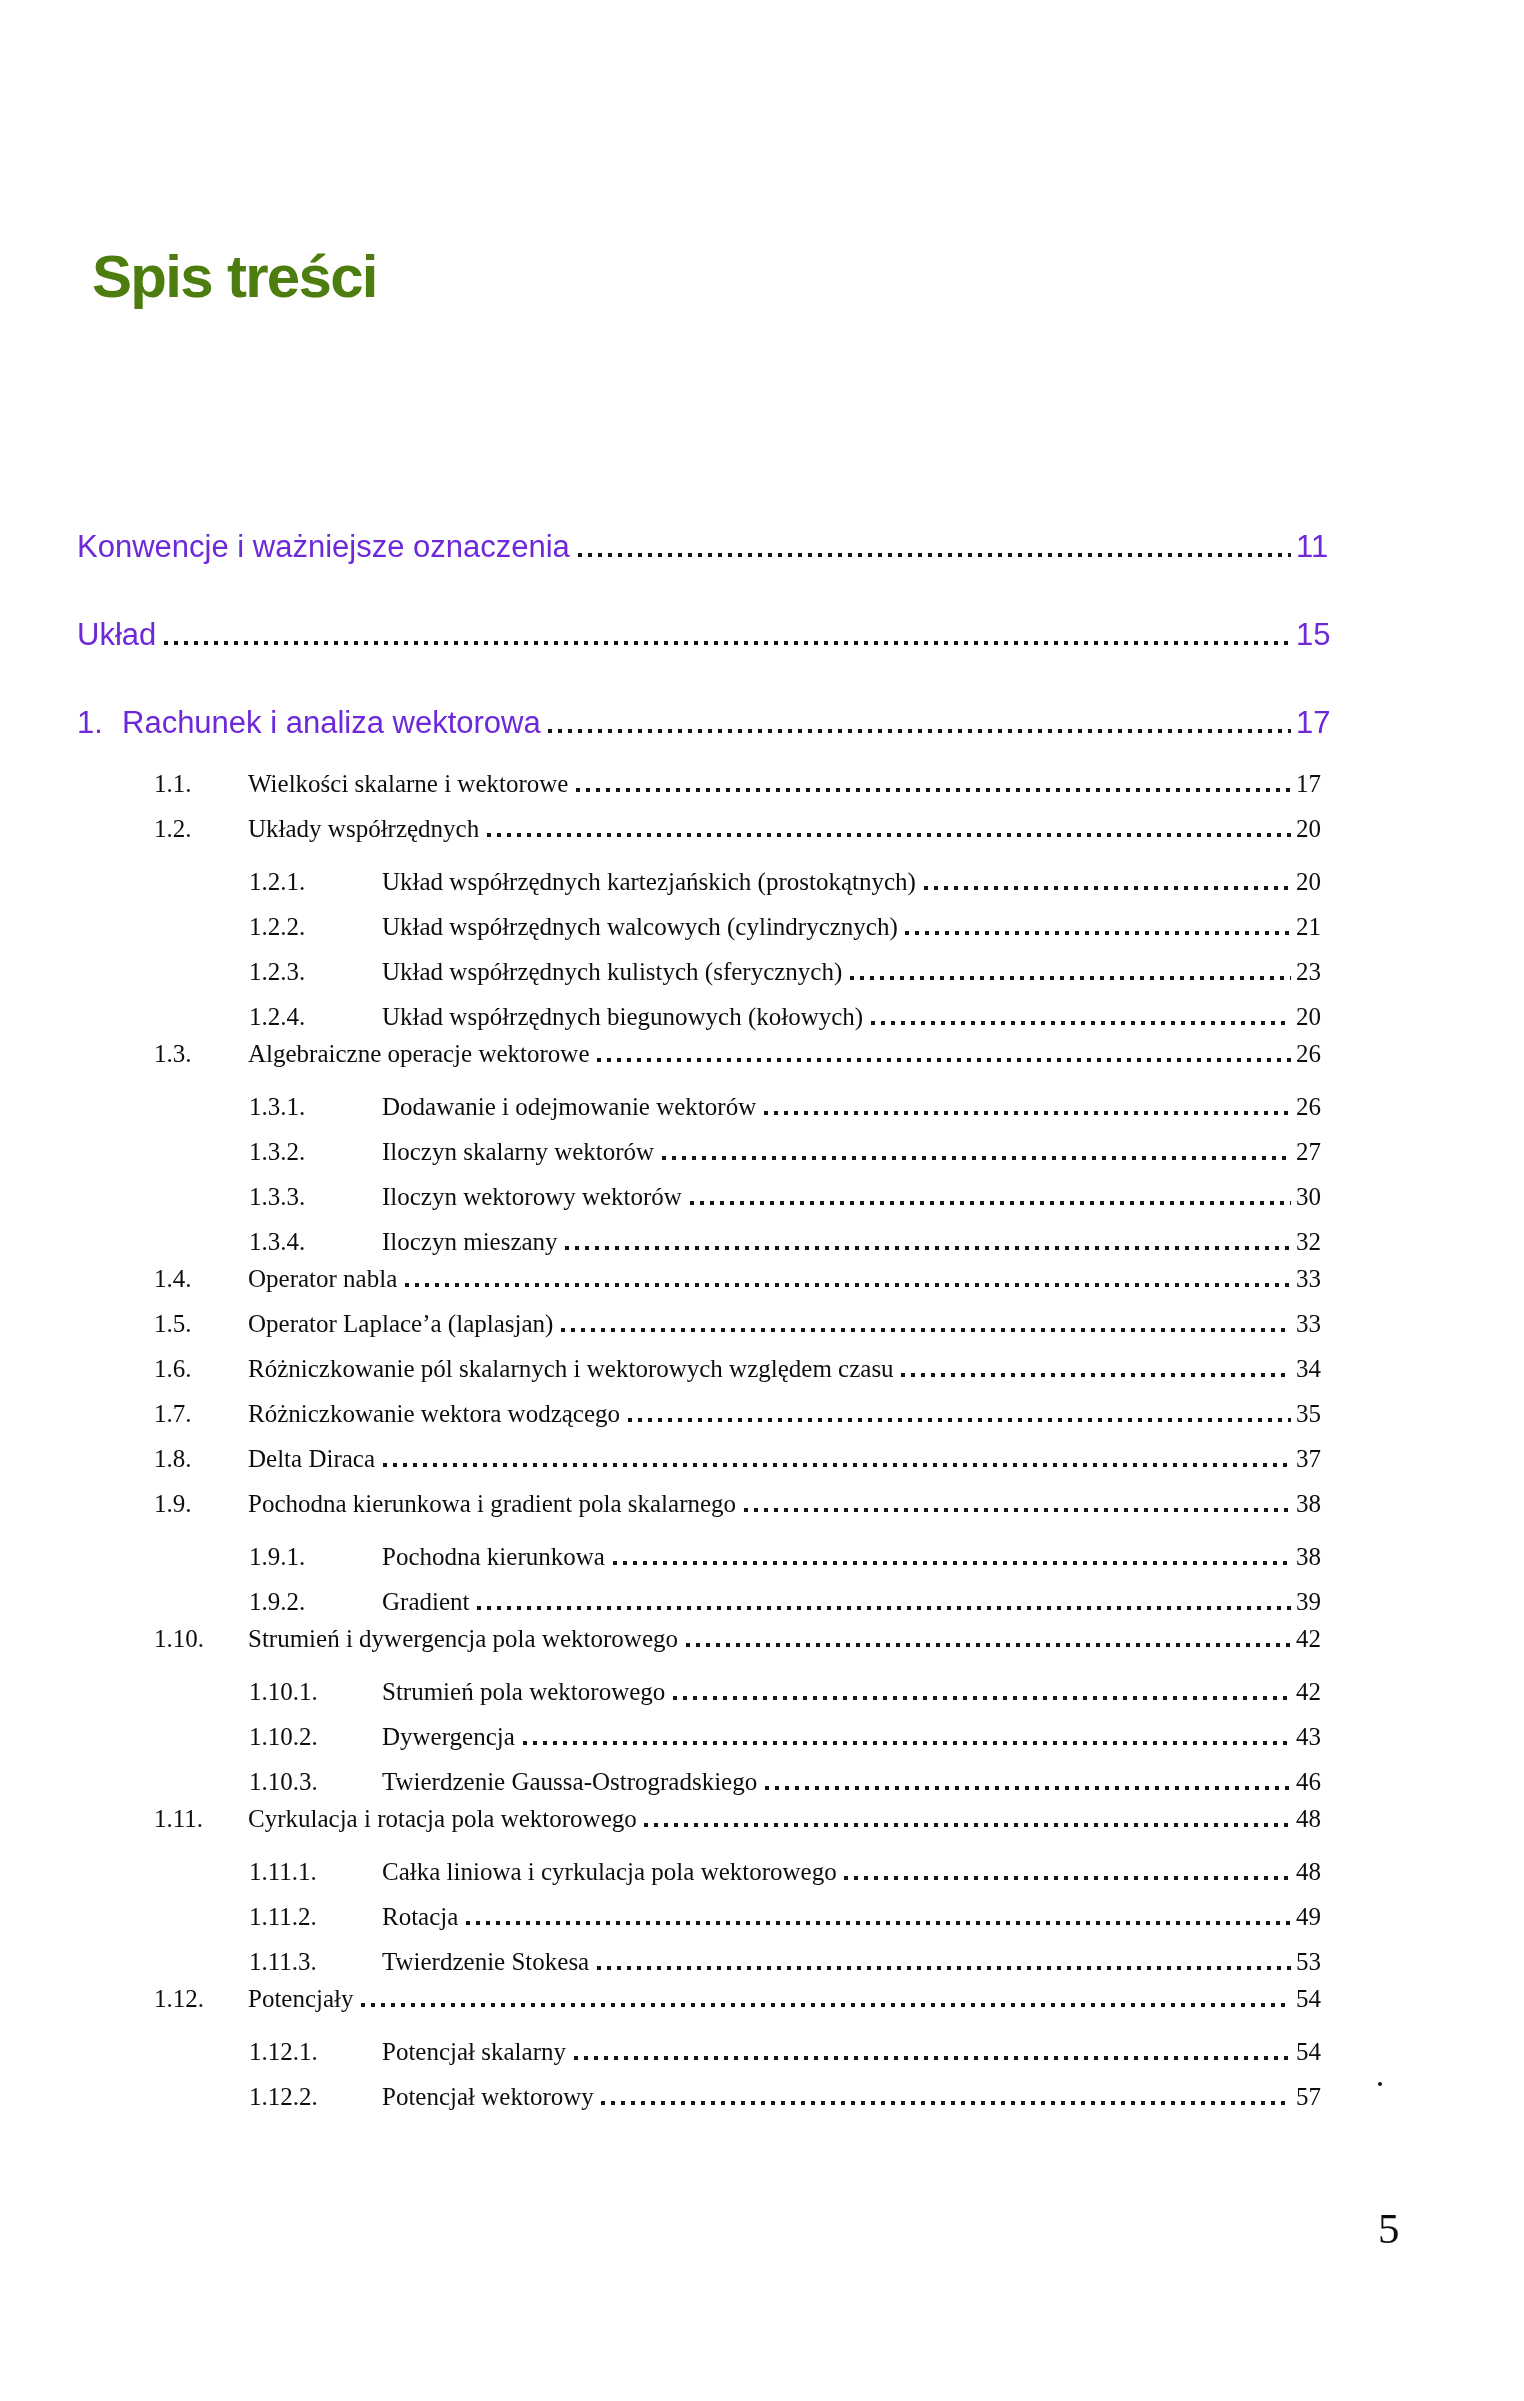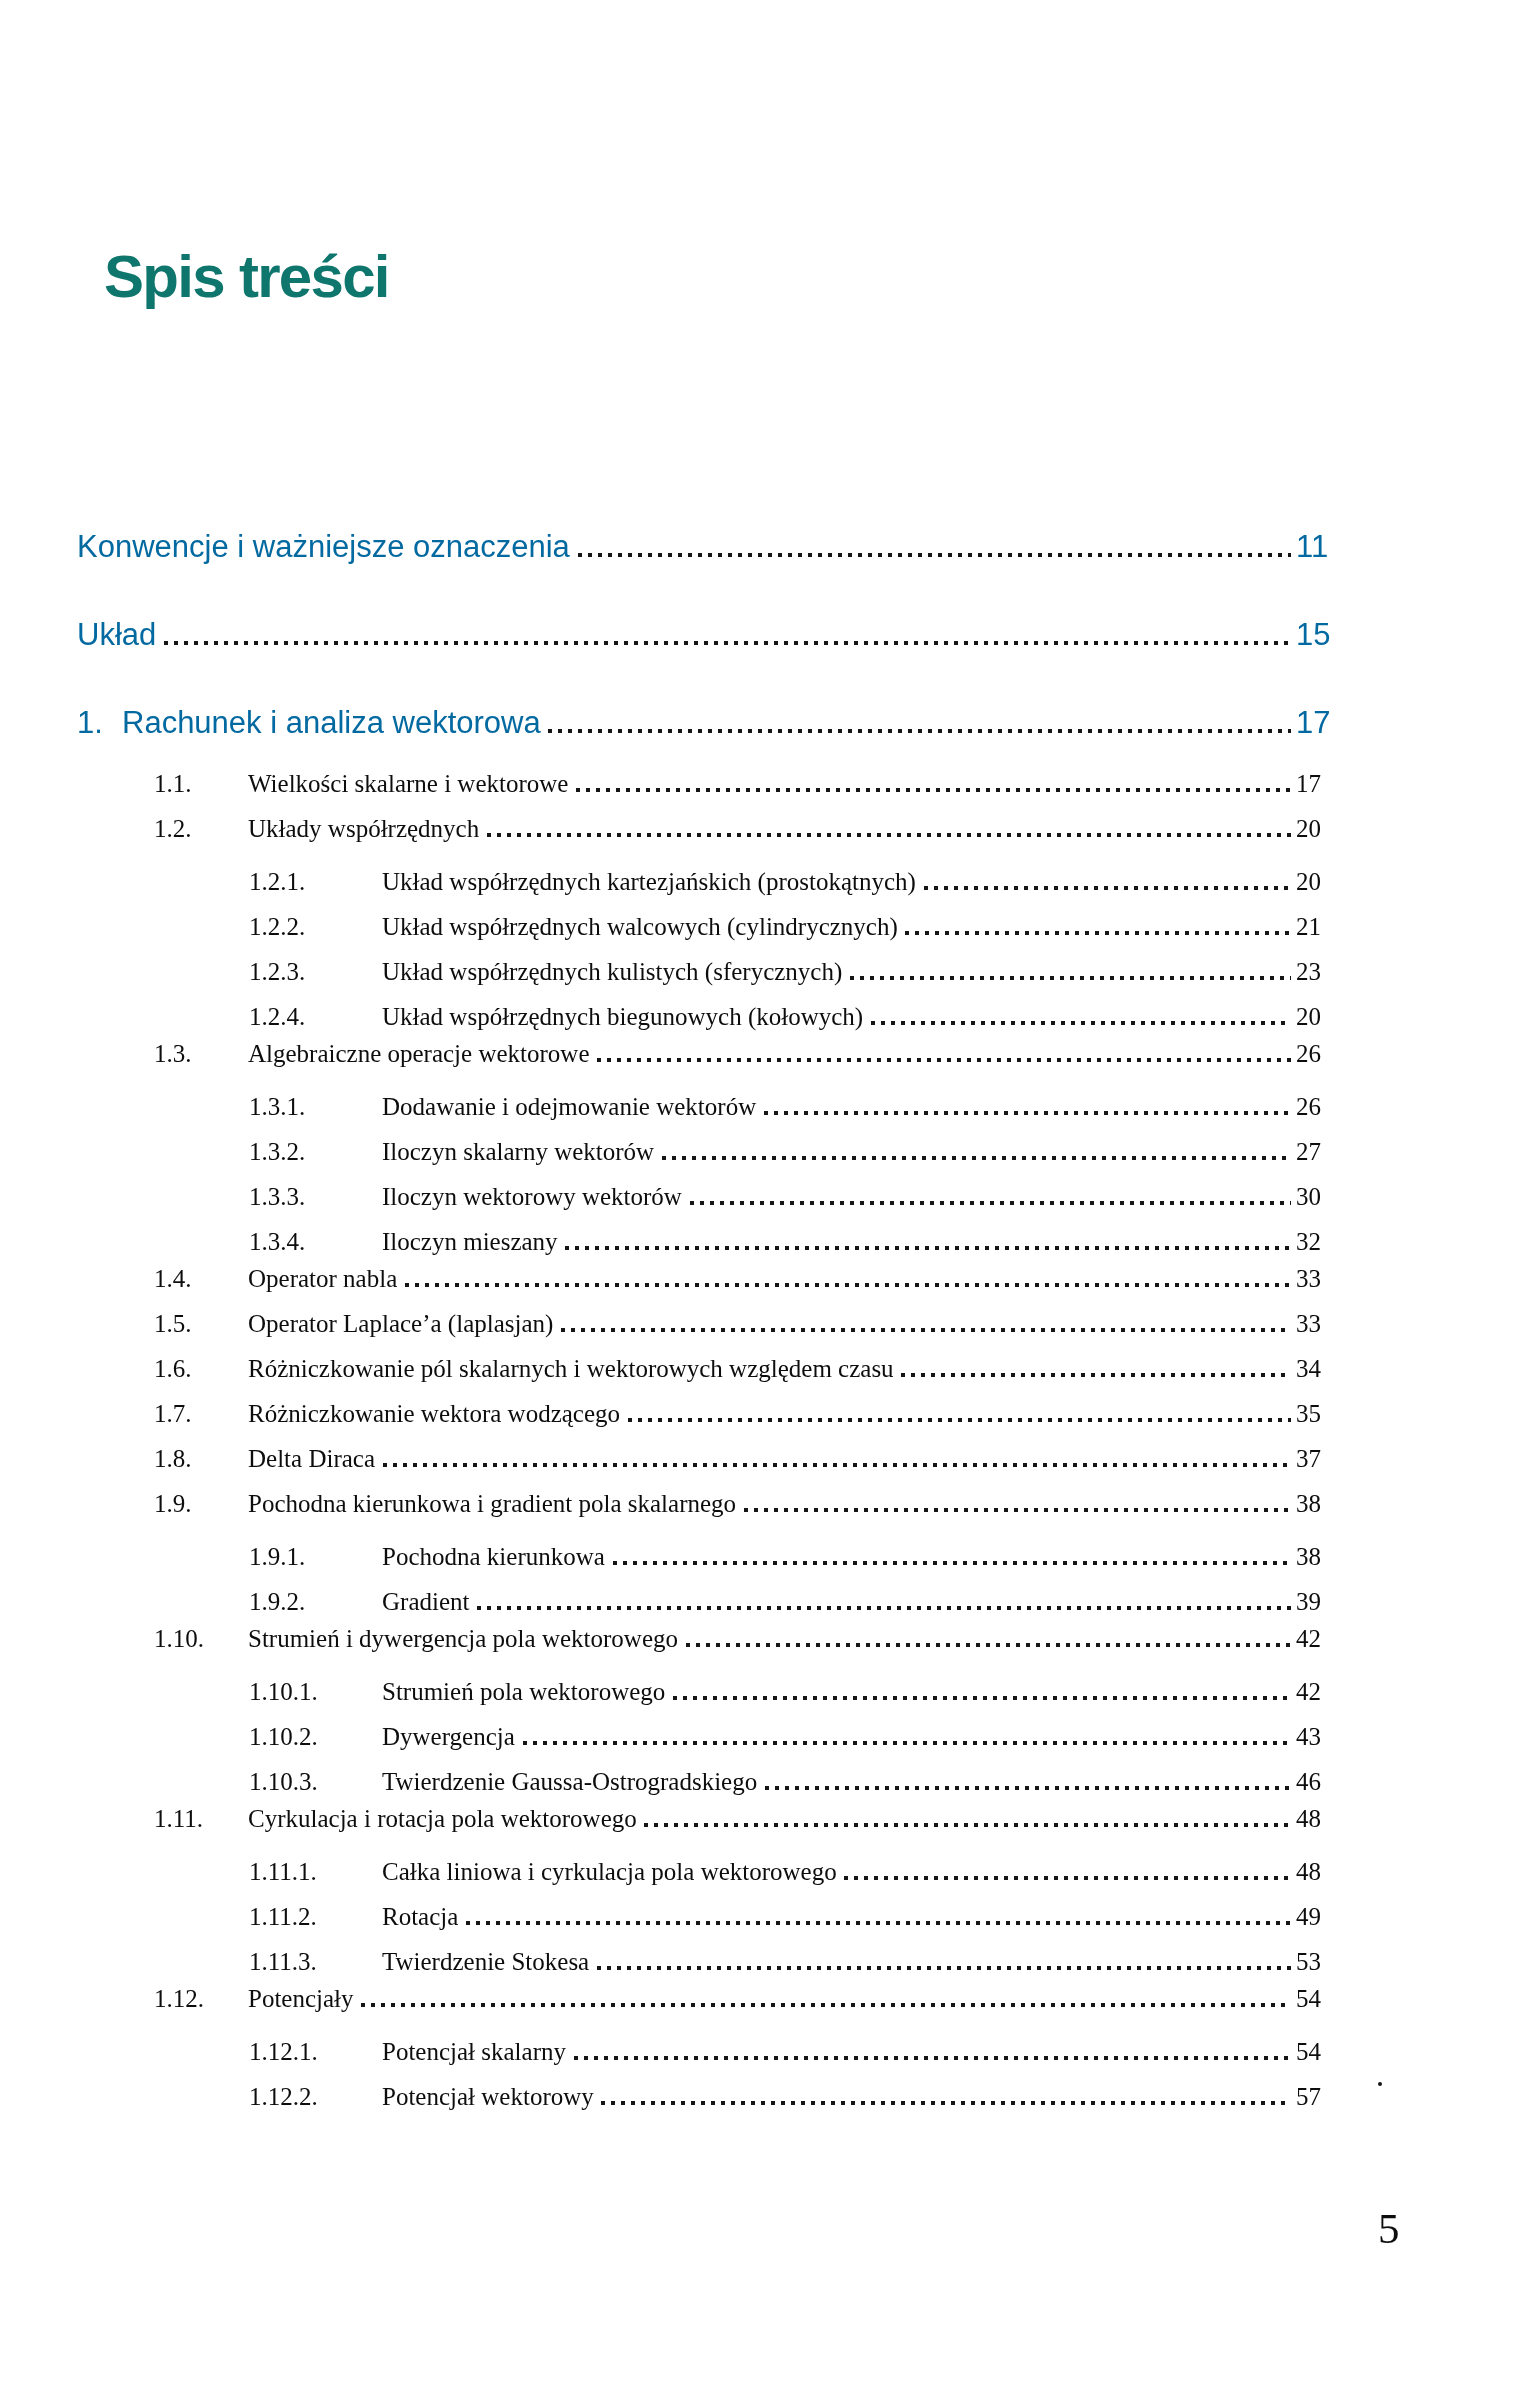--- a/index.html
+++ b/index.html
@@ -6,45 +6,45 @@
   .page {
     position: relative;
     width: 1524px;
     height: 2401px;
     background: #ffffff;
     overflow: hidden;
     color: #111;
   }
   .title {
     position: absolute;
-    left: 104px;
+    left: 92px;
     top: 242px;
     margin: 0;
     font-family: "Liberation Sans", sans-serif;
     font-weight: 700;
     font-size: 60px;
     letter-spacing: -1.7px;
-    color: #0f766e;
+    color: #4d7c0f;
   }
   .toc {
     position: absolute;
     left: 77px;
     top: 508px;
     width: 1335px;
   }
   .row {
     display: flex;
     align-items: baseline;
     white-space: nowrap;
   }
   .row.chapter {
     height: 88px;
     font-family: "Liberation Sans", sans-serif;
     font-size: 31px;
-    color: #0369a1;
+    color: #6d28d9;
   }
   .row.chapter > span { line-height: 77px; }
   .row.chapter.tight { height: 77px; }
   .row.sub2, .row.sub3 {
     height: 45px;
     font-family: "Liberation Serif", serif;
     font-size: 25px;
     color: #0d0d0d;
   }
   .row.sub2 > span, .row.sub3 > span { line-height: 45px; }

